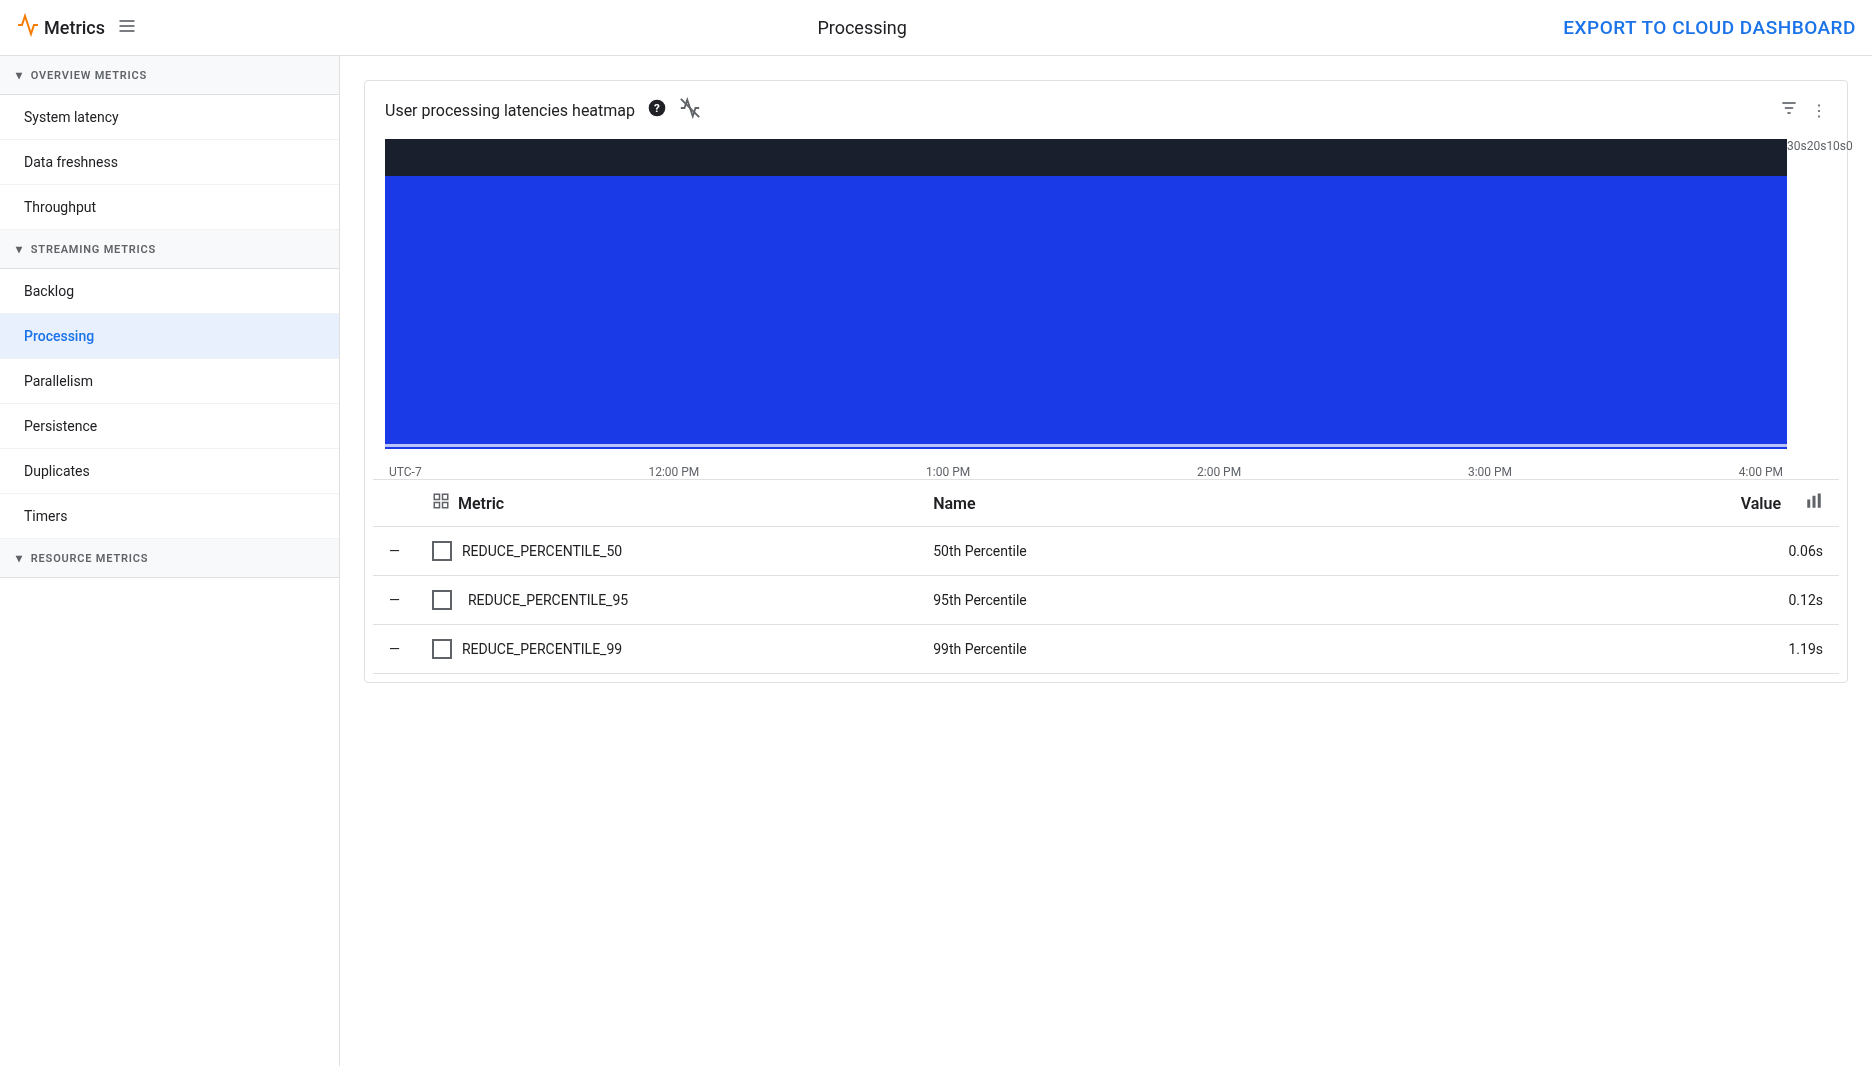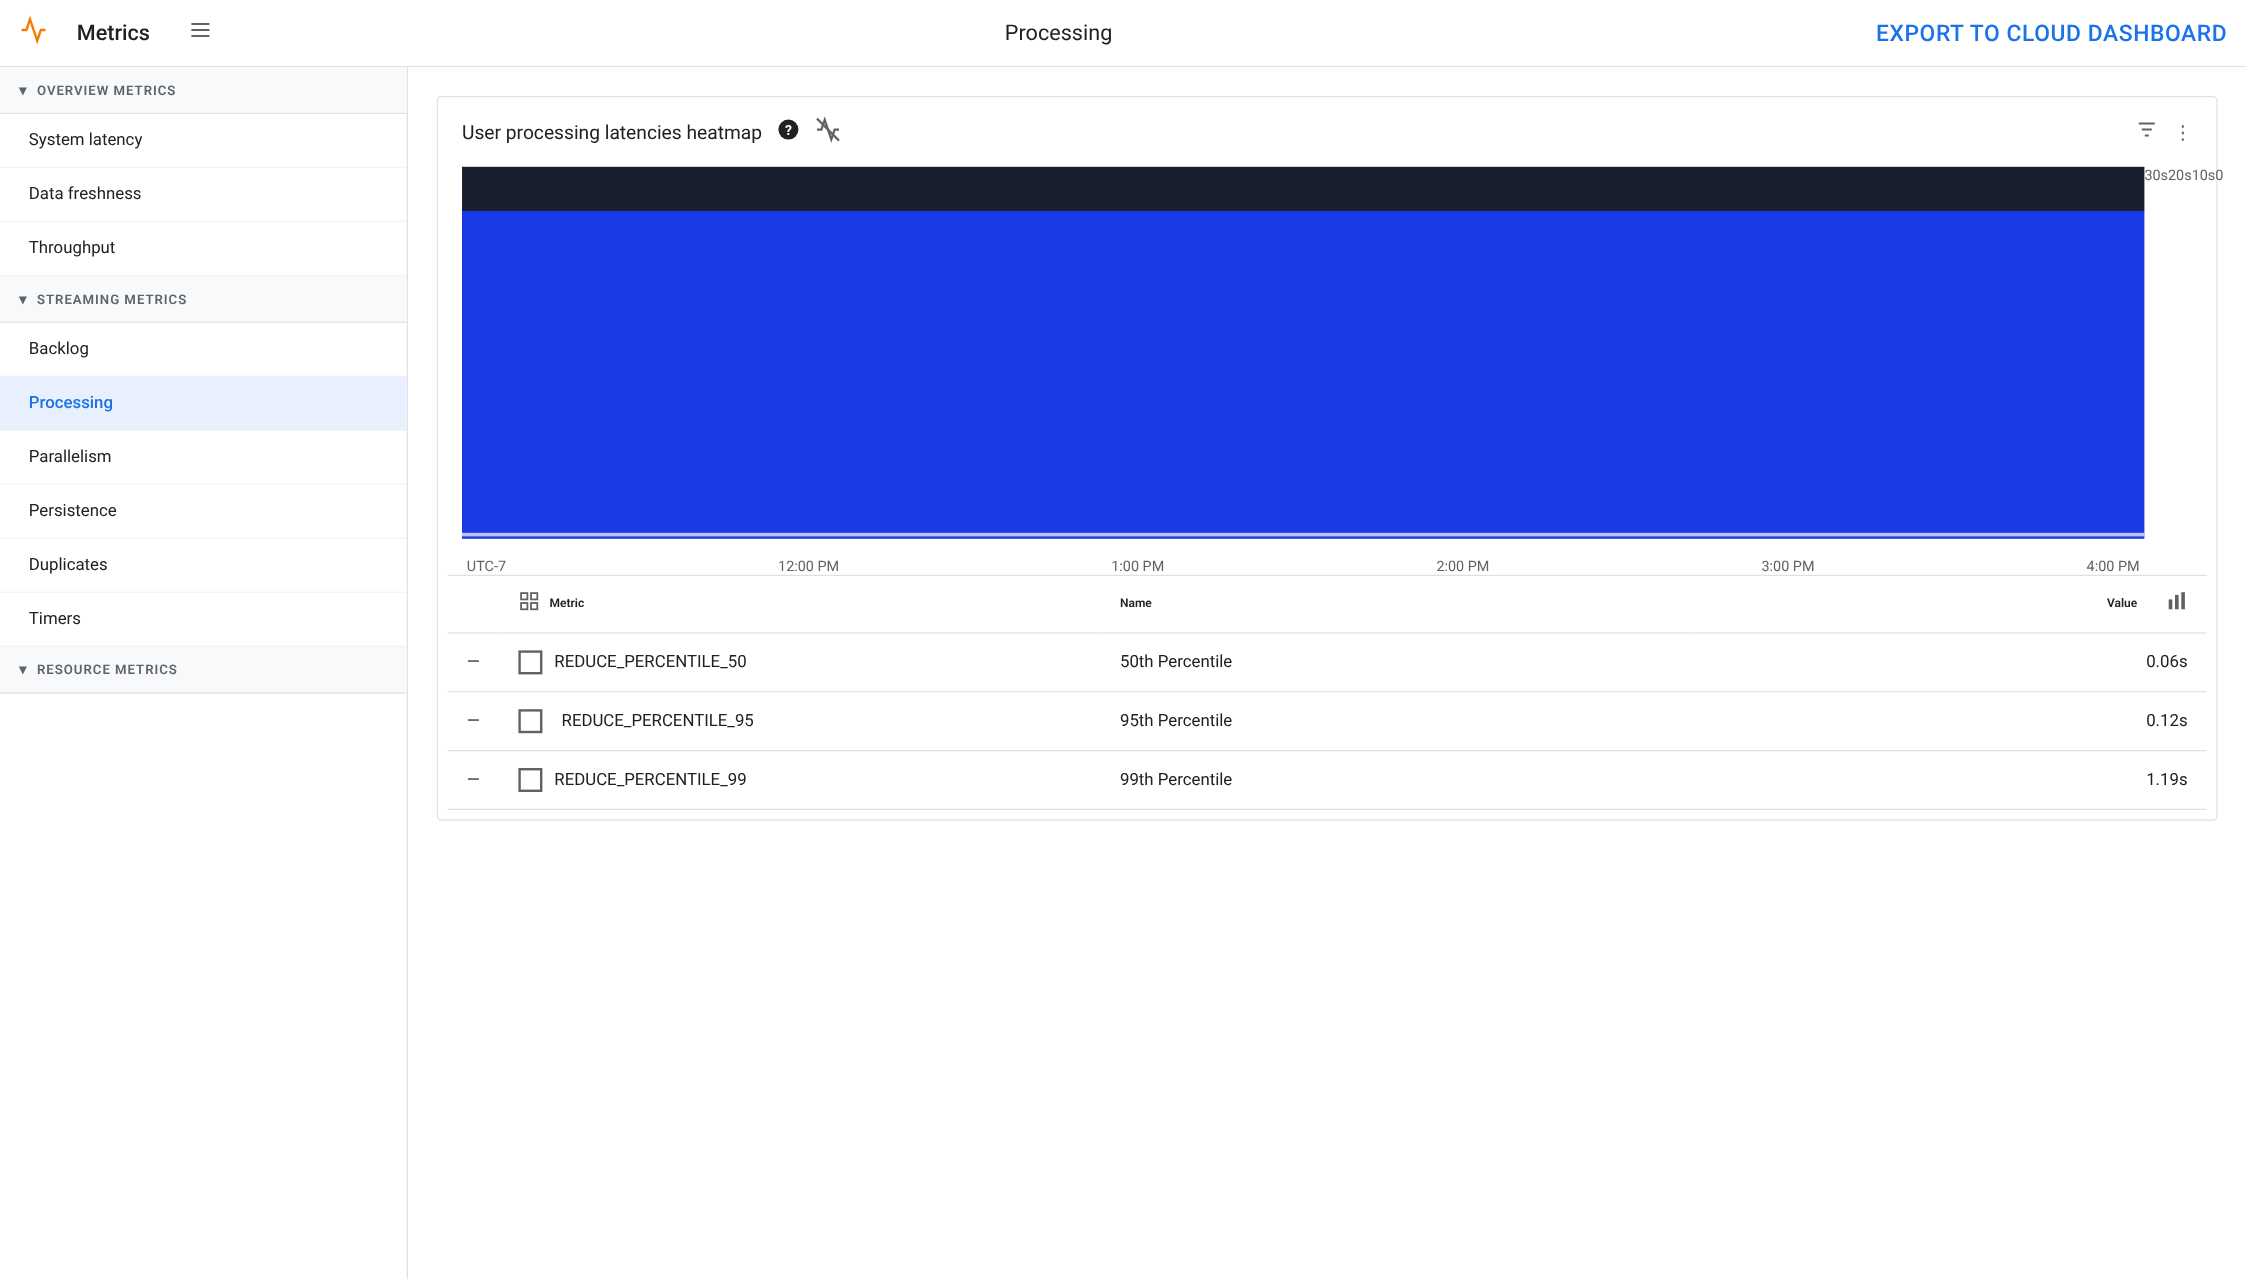--- a/index.html
+++ b/index.html
@@ -4,21 +4,21 @@
   <style>
     * { box-sizing: border-box; margin: 0; padding: 0; }
     body { font-family: 'Roboto', Arial, sans-serif; font-size: 14px; background: #fff; display: flex; flex-direction: column; height: 100vh; overflow: hidden; }
 
     
     .top-header {
       display: flex; align-items: center; justify-content: space-between;
       height: 56px; border-bottom: 1px solid #e0e0e0; padding: 0 16px;
       background: #fff; flex-shrink: 0;
     }
-    .header-left { display: flex; align-items: center; gap: 24px; }
+    .header-left { display: flex; align-items: center; gap: 4px; }
     .header-logo { color: #f57c00; font-size: 20px; }
     .header-title { font-size: 18px; font-weight: 500; color: #202124; }
     .header-collapse-btn { color: #5f6368; cursor: pointer; font-size: 18px; margin-left: 8px; }
     .header-page-title { font-size: 18px; font-weight: 400; color: #202124; margin-left: 24px; }
     .header-export-btn { color: #1a73e8; font-weight: 500; font-size: 19px; letter-spacing: 0.5px; cursor: pointer; text-transform: uppercase; }
 
     
     .main-layout { display: flex; flex: 1; overflow: hidden; }
 
     
@@ -69,21 +69,21 @@
     }
     .heatmap-y-axis {
       width: 40px; flex-shrink: 0; display: flex; flex-direction: row;
       justify-content: space-between; align-items: flex-start;
       padding-bottom: 30px; font-size: 12px; color: #5f6368;
     }
 
     
     .metrics-table { width: 100%; border-collapse: collapse; }
     .metrics-table th {
-      text-align: left; padding: 12px 16px; font-size: 10px; font-weight: 600;
+      text-align: left; padding: 12px 16px; font-size: 16px; font-weight: 600;
       color: #202124; border-top: 1px solid #e0e0e0; border-bottom: 1px solid #e0e0e0;
     }
     .metrics-table td {
       padding: 14px 16px; font-size: 14px; color: #202124;
       border-bottom: 1px solid #e0e0e0;
     }
     .th-metric { display: flex; align-items: center; gap: 8px; }
     .th-grid-icon { font-size: 18px; color: #5f6368; }
     .th-value-area { display: flex; align-items: center; gap: 24px; }
     .th-bar-icon { font-size: 18px; color: #5f6368; cursor: pointer; }

